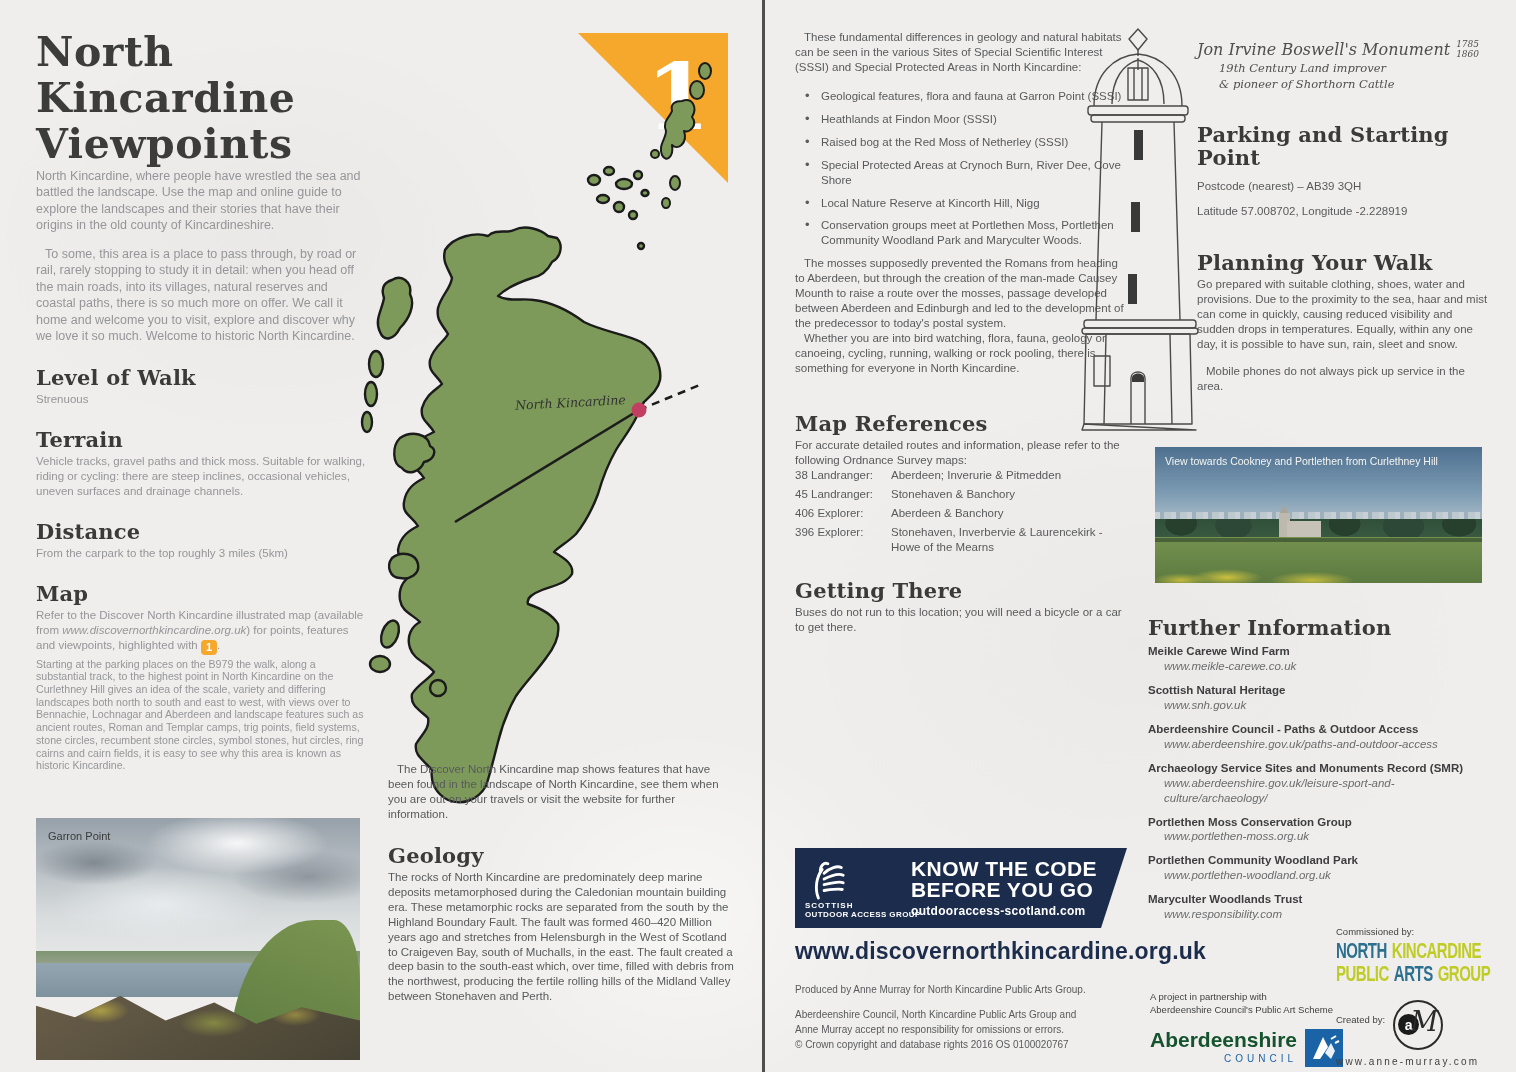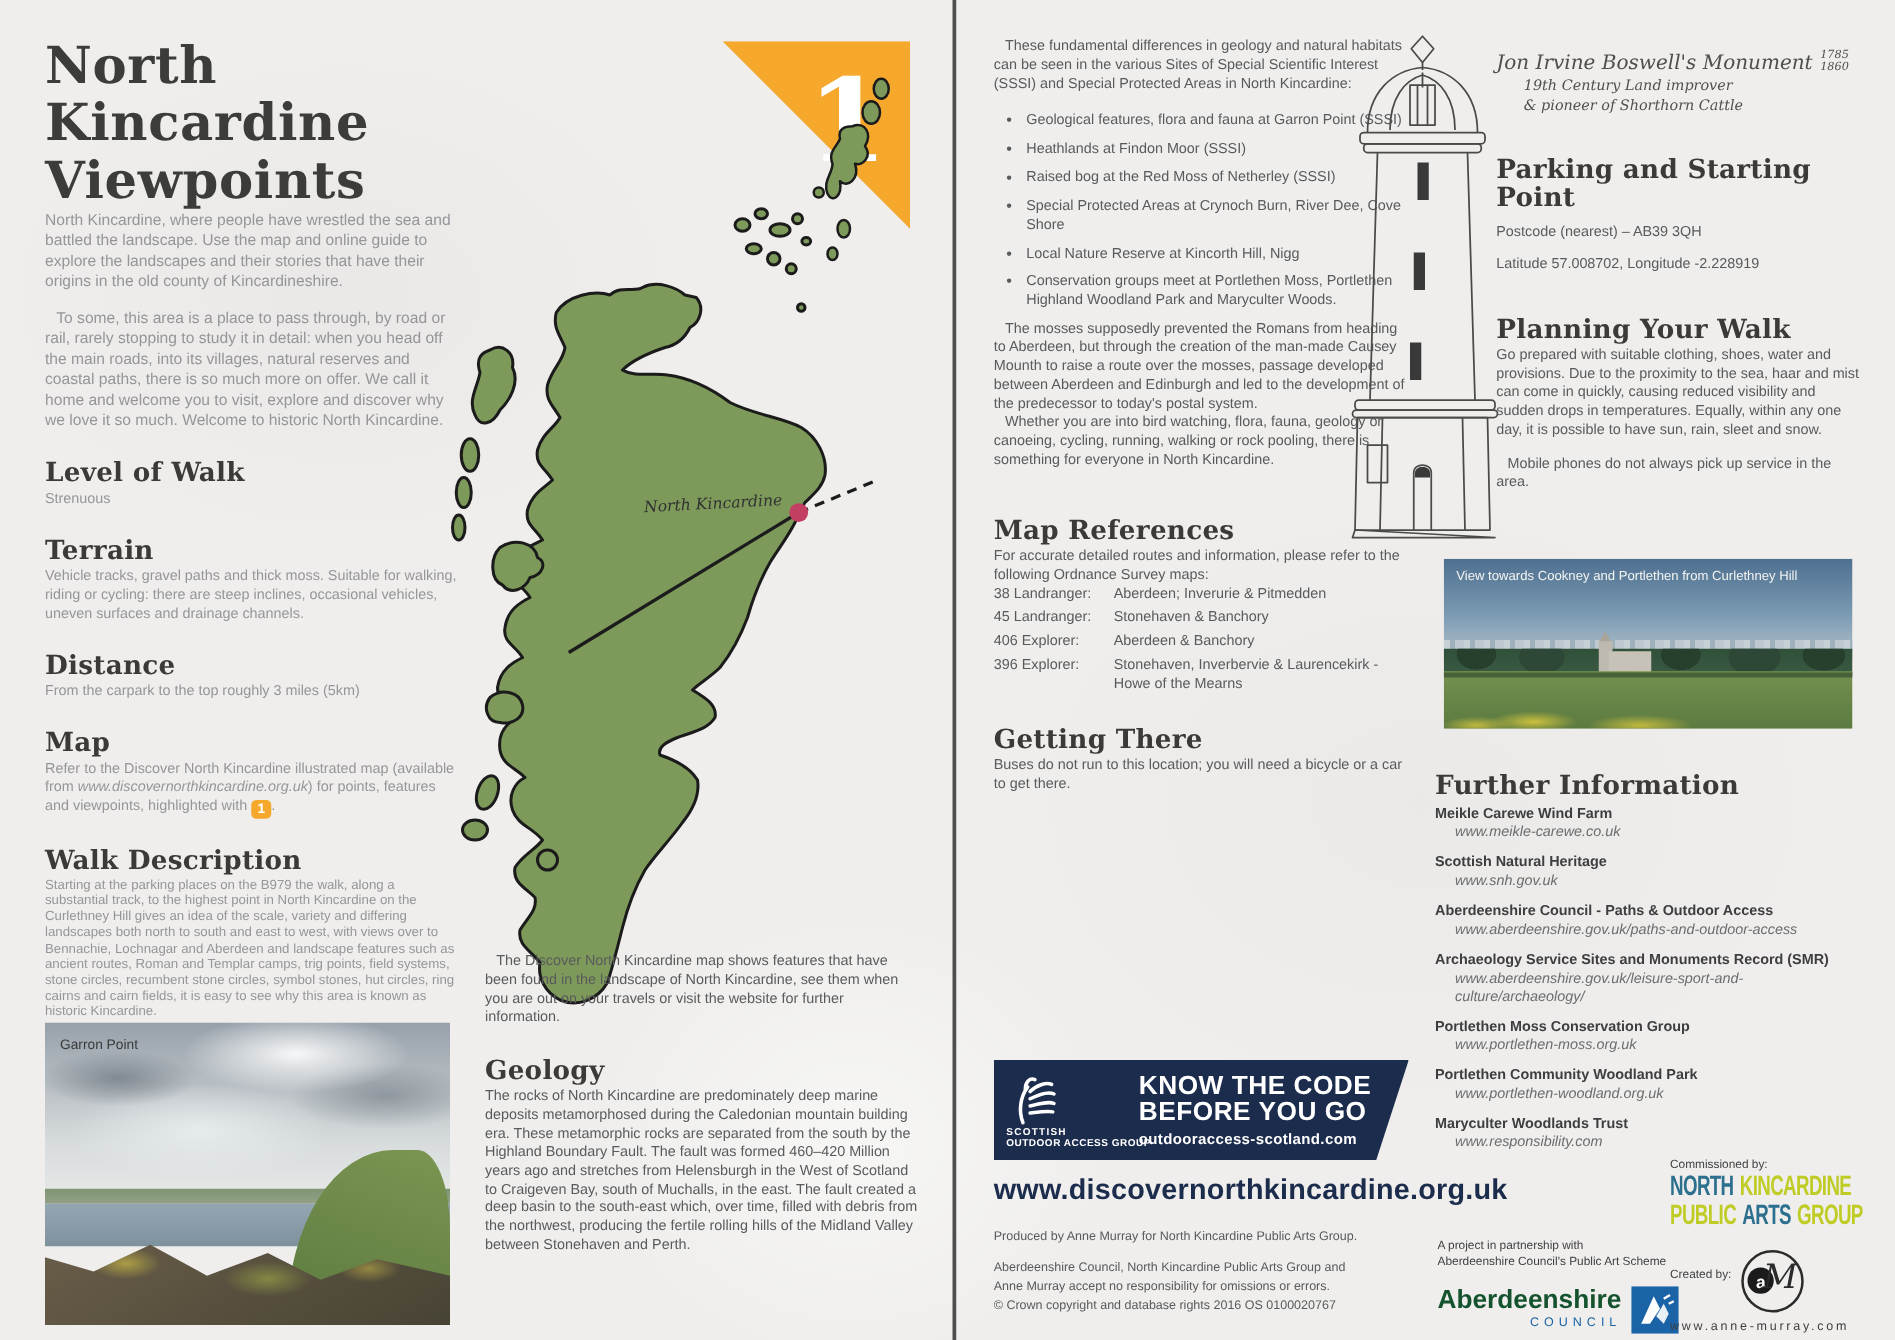--- a/index.html
+++ b/index.html
@@ -135,21 +135,20 @@
 
   <h2 class="h2 sec">Terrain</h2>
   <p class="b1 hbody">Vehicle tracks, gravel paths and thick moss. Suitable for walking, riding or cycling: there are steep inclines, occasional vehicles, uneven surfaces and drainage channels.</p>
 
   <h2 class="h2 sec">Distance</h2>
   <p class="b1 hbody">From the carpark to the top roughly 3 miles (5km)</p>
 
   <h2 class="h2 sec">Map</h2>
   <p class="b1 hbody"><span>Refer to the Discover North Kincardine illustrated map (available from </span><span class="ital">www.discovernorthkincardine.org.uk</span><span>) for points, features and viewpoints, highlighted with </span><span class="badge1">1</span><span>.</span></p>
 
-  <h2 class="h2 sec">Walk Description</h2>
   <p class="b1s hbody">Starting at the parking places on the B979 the walk, along a substantial track, to the highest point in North Kincardine on the Curlethney Hill gives an idea of the scale, variety and differing landscapes both north to south and east to west, with views over to Bennachie, Lochnagar and Aberdeen and landscape features such as ancient routes, Roman and Templar camps, trig points, field systems, stone circles, recumbent stone circles, symbol stones, hut circles, ring cairns and cairn fields, it is easy to see why this area is known as historic Kincardine.</p>
 </div>
 
 <div class="photo1">
   <div class="p1-sky"></div>
   <div class="p1-shore"></div>
   <div class="p1-sea"></div>
   <div class="p1-headland"></div>
   <div class="p1-rocks"></div>
   <div class="photo-caption-dark">Garron Point</div>
@@ -197,21 +196,21 @@
 </svg>
 
 <div class="col2">
   <p class="b2 indent">These fundamental differences in geology and natural habitats can be seen in the various Sites of Special Scientific Interest (SSSI) and Special Protected Areas in North Kincardine:</p>
   <ul class="sssi">
     <li>Geological features, flora and fauna at Garron Point (SSSI)</li>
     <li>Heathlands at Findon Moor (SSSI)</li>
     <li>Raised bog at the Red Moss of Netherley (SSSI)</li>
     <li>Special Protected Areas at Crynoch Burn, River Dee, Cove Shore</li>
     <li>Local Nature Reserve at Kincorth Hill, Nigg</li>
-    <li>Conservation groups meet at Portlethen Moss, Portlethen Highland Woodland Park and Maryculter Woods.</li>
+    <li>Conservation groups meet at Portlethen Moss, Portlethen Community Woodland Park and Maryculter Woods.</li>
   </ul>
   <p class="b2 mt14 indent">The mosses supposedly prevented the Romans from heading to Aberdeen, but through the creation of the man-made Causey Mounth to raise a route over the mosses, passage developed between Aberdeen and Edinburgh and led to the development of the predecessor to today's postal system.</p>
   <p class="b2 mt14 indent">Whether you are into bird watching, flora, fauna, geology or canoeing, cycling, running, walking or rock pooling, there is something for everyone in North Kincardine.</p>
 
   <h2 class="h2" style="margin-top:36px;">Map References</h2>
   <p class="b2 hbody">For accurate detailed routes and information, please refer to the following Ordnance Survey maps:</p>
   <div class="mt14">
     <div class="ref-row"><span class="ref-num">38 Landranger:</span><span class="ref-name">Aberdeen; Inverurie &amp; Pitmedden</span></div>
     <div class="ref-row"><span class="ref-num">45 Landranger:</span><span class="ref-name">Stonehaven &amp; Banchory</span></div>
     <div class="ref-row"><span class="ref-num">406 Explorer:</span><span class="ref-name">Aberdeen &amp; Banchory</span></div>

